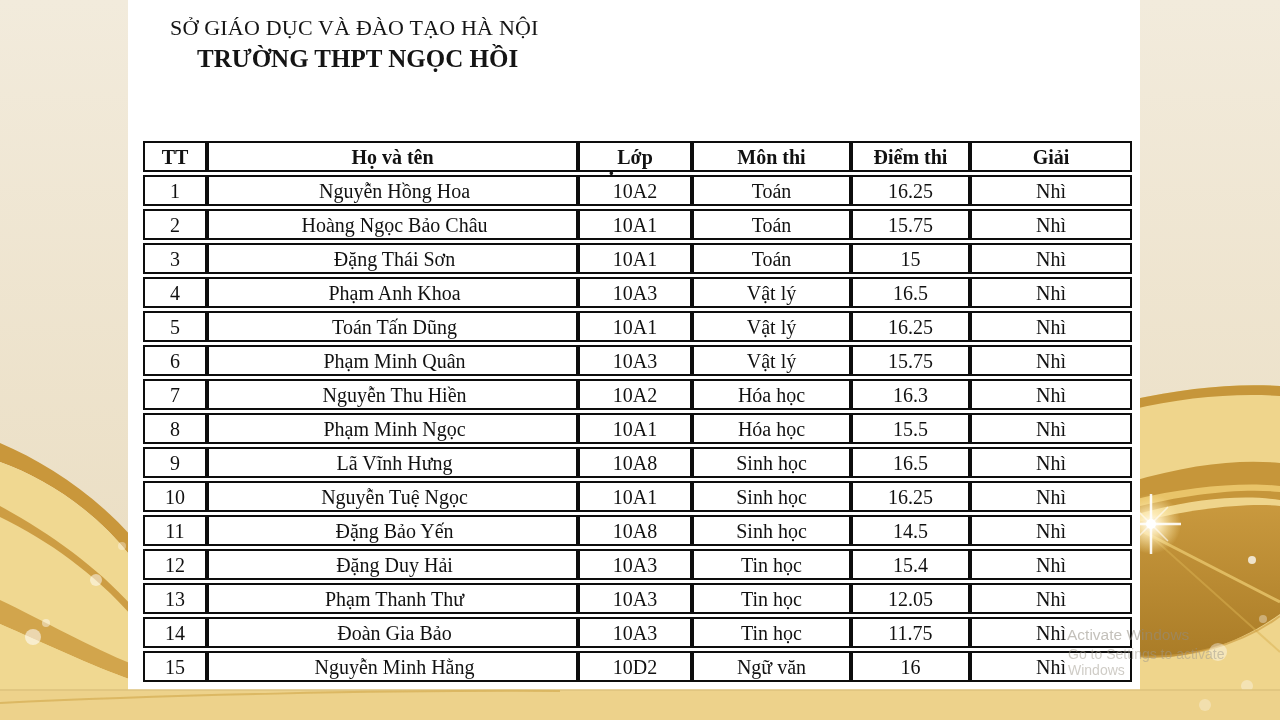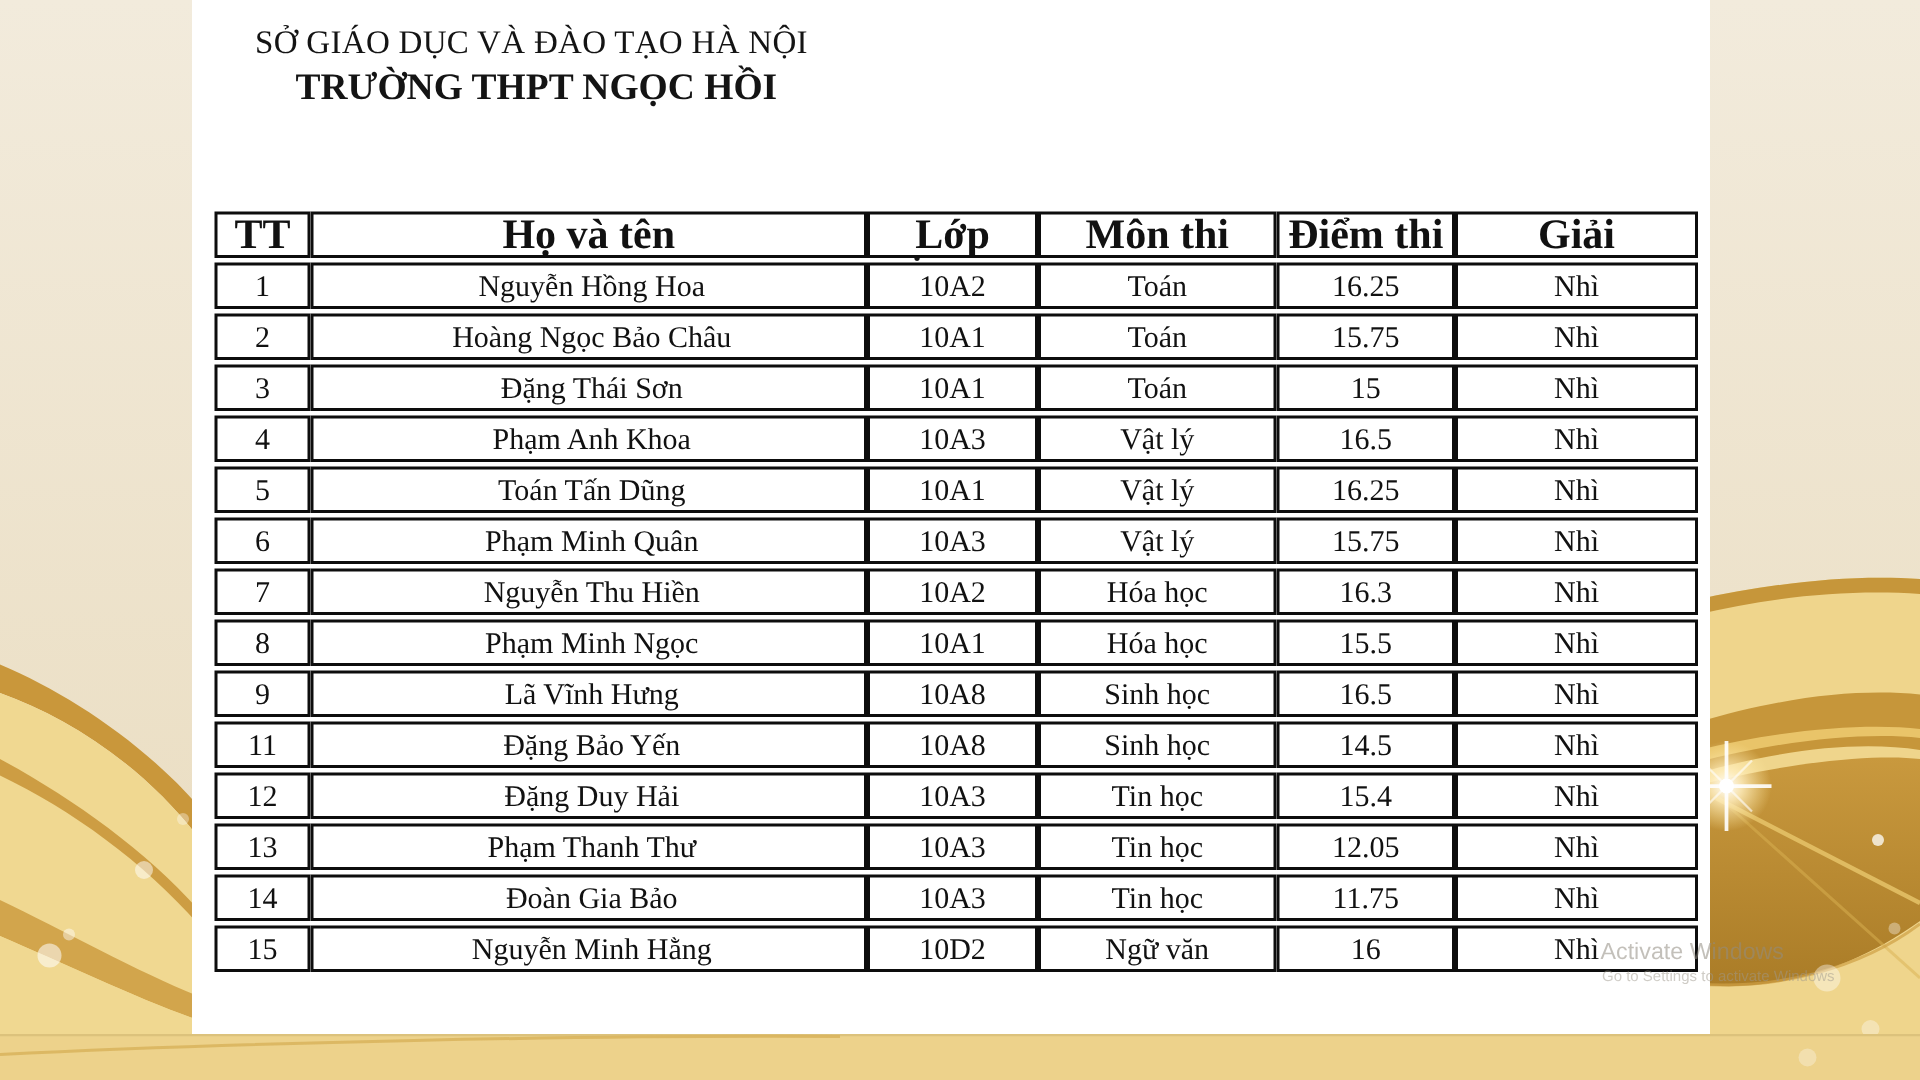--- a/index.html
+++ b/index.html
@@ -21,28 +21,28 @@
     position:absolute; left:143px; top:138px; width:989px;
     table-layout:fixed; border-collapse:separate; border-spacing:0 3px;
     font-size:20px;
   }
   table.awards th, table.awards td {
     box-sizing:border-box; border:2px solid #0d0d0d; height:31px;
     padding:0 2px; text-align:center; vertical-align:middle;
     line-height:26px; overflow:hidden; white-space:nowrap;
     background:#ffffff;
   }
-  table.awards th { font-size:28px; font-weight:700;margin-left:13px; }
+  table.awards th { font-size:20px; font-weight:700;margin-left:13px; }
   table.awards td.name { text-align:center; padding-left:6px; }
 
   
   .wm { position:absolute; font-family:"Liberation Sans","DejaVu Sans",sans-serif;
         color:rgba(145,140,130,0.55); pointer-events:none; }
   .wm1 { left:1067px; top:626px; font-size:15.5px; font-weight:400; }
-  .wm2 { left:1068px; top:646px; font-size:10px; color:rgba(160,154,142,0.5); }
+  .wm2 { left:1068px; top:646px; font-size:14px; color:rgba(160,154,142,0.5); }
 </style>
 </head>
 <body>
 
 <div class="stage">
 
   <svg class="bg" viewBox="0 0 1280 720" aria-hidden="true">
     <defs>
       <linearGradient id="cream" x1="0" y1="0" x2="0" y2="1">
         <stop offset="0" stop-color="#f2ebdc"></stop>
@@ -197,20 +197,28 @@
         </tr>
         <tr>
           <td>9</td>
           <td class="name">Lã Vĩnh Hưng</td>
           <td>10A8</td>
           <td>Sinh học</td>
           <td>16.5</td>
           <td>Nhì</td>
         </tr>
         <tr>
+          <td>10</td>
+          <td class="name">Nguyễn Tuệ Ngọc</td>
+          <td>10A1</td>
+          <td>Sinh học</td>
+          <td>16.25</td>
+          <td>Nhì</td>
+        </tr>
+        <tr>
           <td>11</td>
           <td class="name">Đặng Bảo Yến</td>
           <td>10A8</td>
           <td>Sinh học</td>
           <td>14.5</td>
           <td>Nhì</td>
         </tr>
         <tr>
           <td>12</td>
           <td class="name">Đặng Duy Hải</td>

